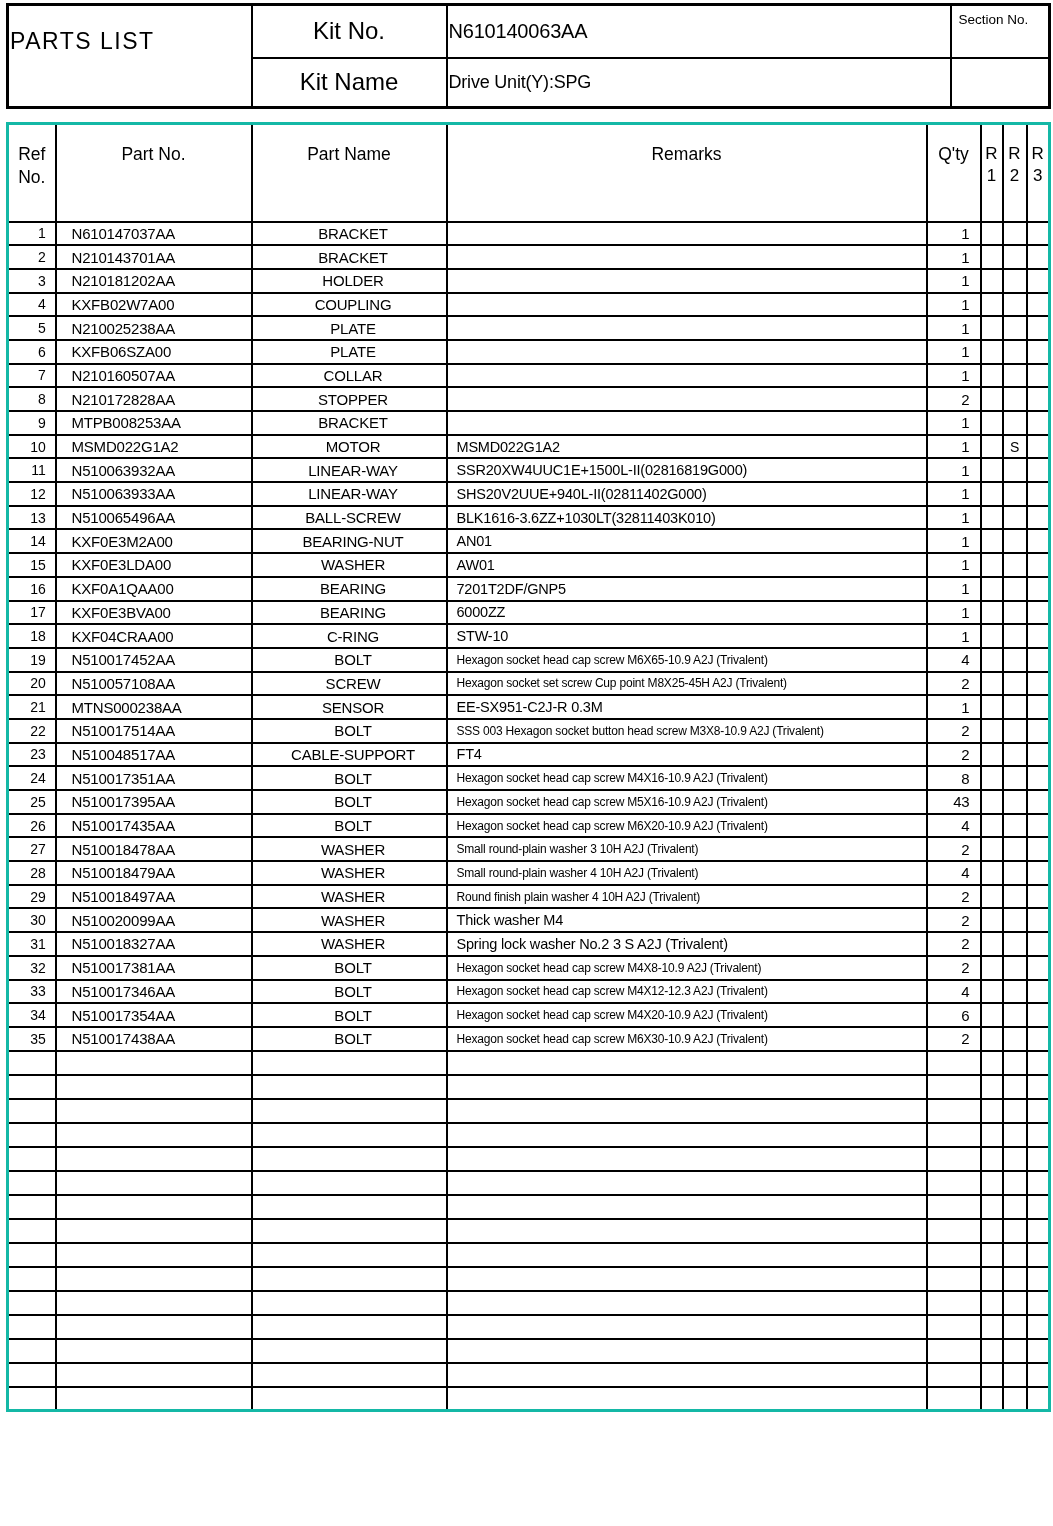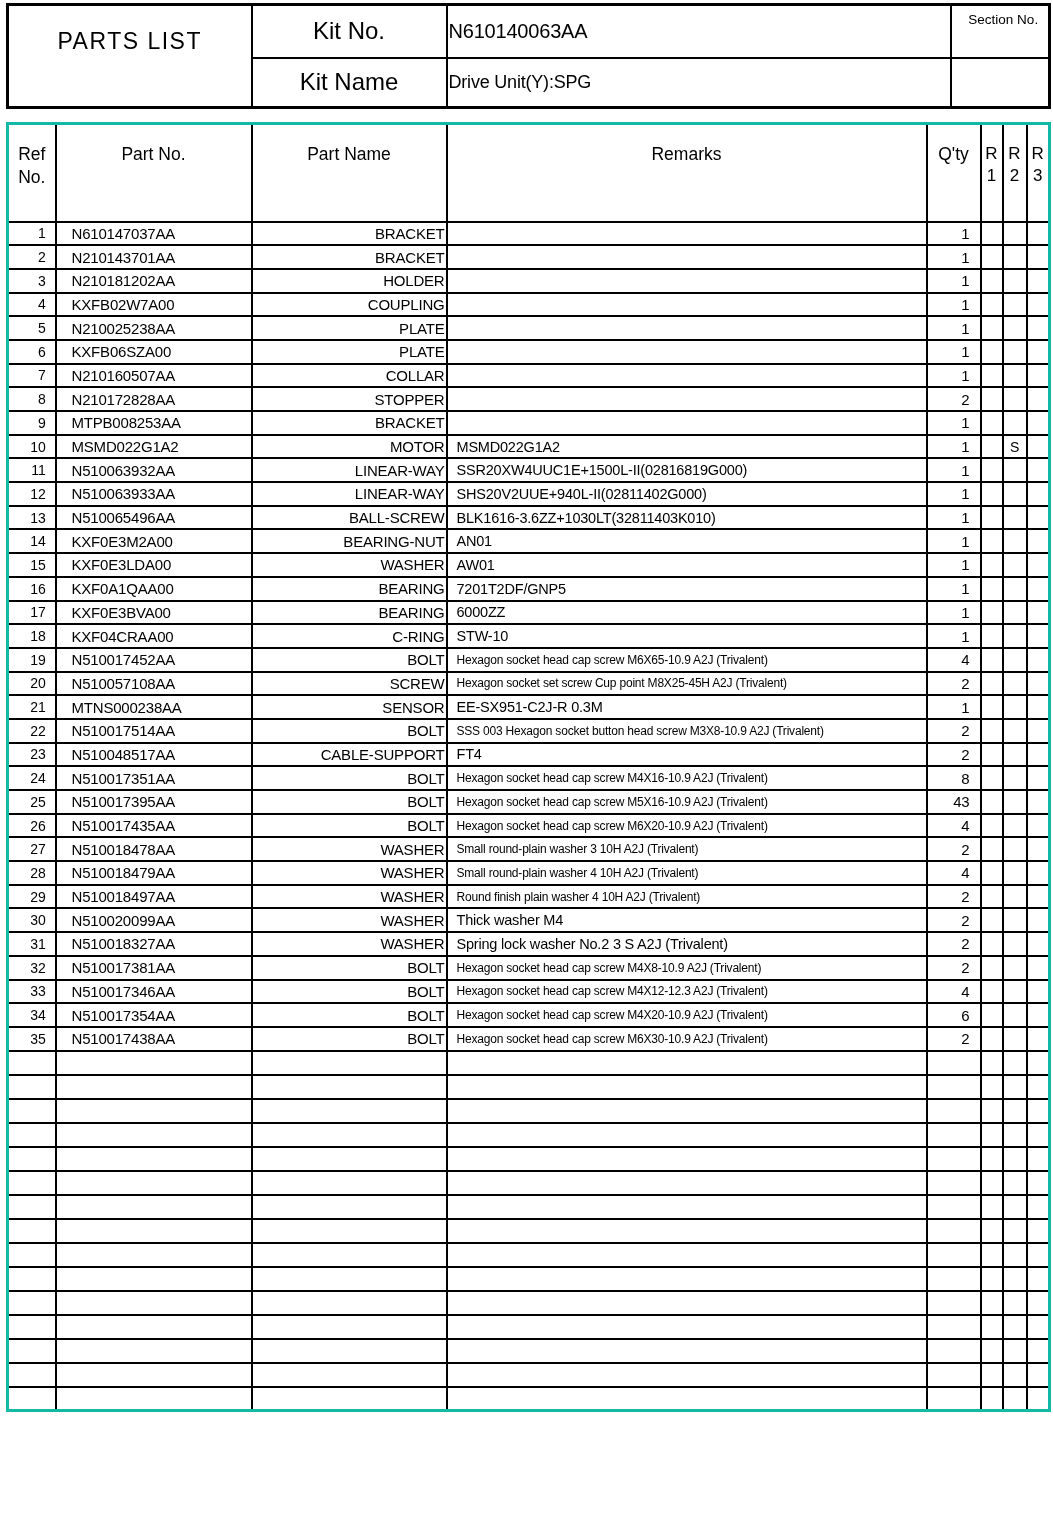--- a/index.html
+++ b/index.html
@@ -4,39 +4,39 @@
 <style>
   html,body{margin:0;padding:0;background:#fff;}
   body{width:1053px;height:1526px;font-family:"Liberation Sans",sans-serif;color:#000;}
   .page{position:relative;width:1053px;height:1526px;background:#fff;overflow:hidden;}
 
   
   .hdr{position:absolute;left:6px;top:3px;width:1042px;border-collapse:collapse;table-layout:fixed;border:3px solid #000;}
   .hdr td{border:2.5px solid #000;background:#fff;}
   .hdr tr.r1{height:53px;}
   .hdr tr.r2{height:50px;}
-  .title-cell{font-size:23px;letter-spacing:1.5px;text-align:center;vertical-align:top;padding-top:22px;}
+  .title-cell{font-size:23px;letter-spacing:1.5px;text-align:left;vertical-align:top;padding-top:22px;}
   .lbl{font-size:24px;text-align:center;vertical-align:middle;}
   .val{font-size:18px;text-align:left;vertical-align:middle;padding-left:1px;letter-spacing:-0.2px;}
   .val.big{font-size:20px;}
-  .sec{font-size:13.5px;vertical-align:top;text-align:center;padding:6px 0 0 7px;}
+  .sec{font-size:13.5px;vertical-align:top;text-align:left;padding:6px 0 0 7px;}
   .sec-val{vertical-align:middle;}
 
   
   .main{position:absolute;left:6px;top:122px;width:1042px;border-collapse:collapse;table-layout:fixed;border:3px solid #14b8a6;}
   .main th,.main td{border:2px solid #000;overflow:hidden;background:#fff;}
   .main thead tr{height:98px;}
   .h{font-weight:normal;font-size:17.5px;vertical-align:top;padding-top:18px;text-align:center;white-space:normal;line-height:1.3;}
   .h.rh{font-size:17px;}
   .main tbody tr{height:23.7px;}
   .main tbody tr.empty-row{height:24px;}
   .main tbody td{white-space:nowrap;letter-spacing:-0.2px;vertical-align:middle;}
   td.ref{text-align:right;padding-right:9px;font-size:14px;}
   td.pn{text-align:left;padding-left:15px;font-size:15px;}
-  td.pname{text-align:right;padding-left:9px;font-size:15px;}
+  td.pname{text-align:center;padding-left:9px;font-size:15px;}
   td.rem{text-align:left;padding-left:9px;font-size:14.5px;}
   td.rem.small{font-size:12px;}
   td.qty{text-align:right;padding-right:10px;font-size:15px;}
   td.rcol{text-align:center;font-size:14px;}
 
   
   .footer{position:absolute;top:1578px;left:0;width:992px;text-align:center;font-size:16px;}
 </style>
 </head>
 <body>

